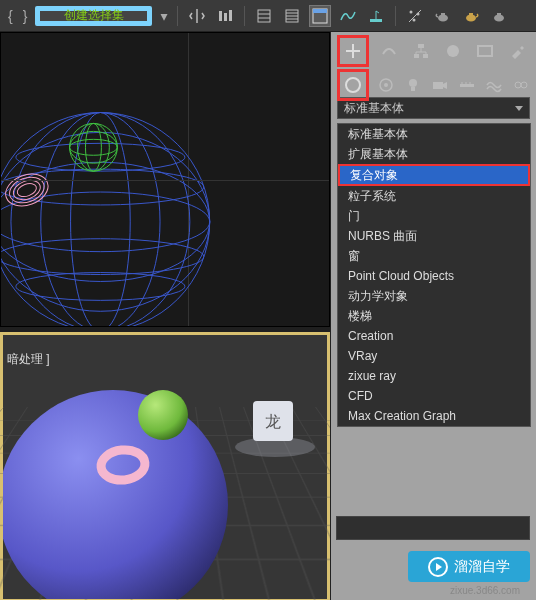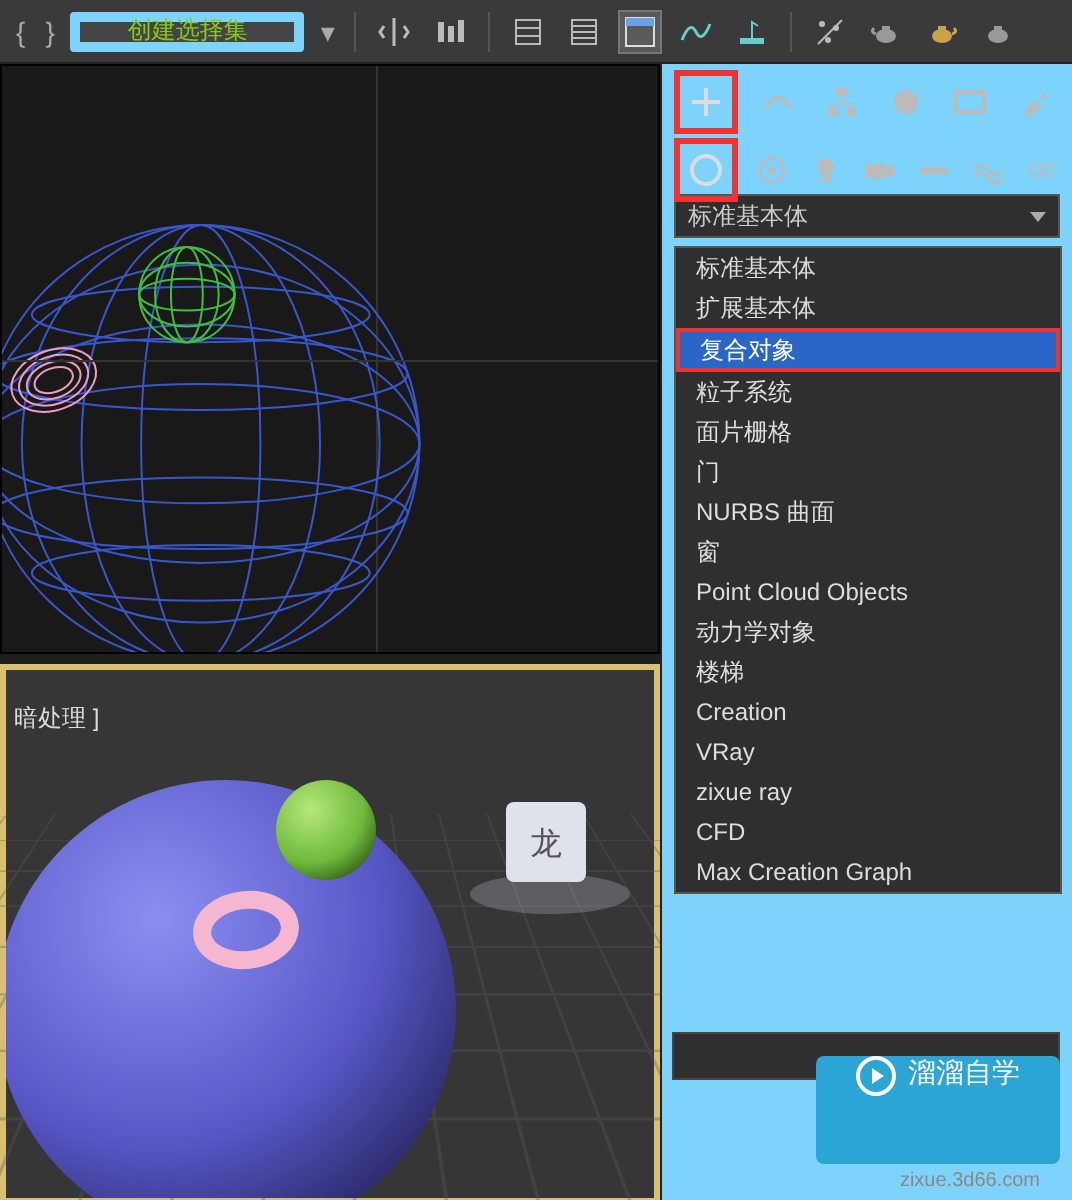--- a/index.html
+++ b/index.html
@@ -25,35 +25,35 @@
 .vp-label { position:absolute; left:4px; top:16px; color:#ddd; font-size:12px; }
 .grid-floor { position:absolute; left:0; right:0; top:72px; bottom:0; background:
   repeating-linear-gradient(90deg,#555 0 1px,transparent 1px 24px),
   repeating-linear-gradient(0deg,#555 0 1px,transparent 1px 24px);
   opacity:.35;
   transform:perspective(340px) rotateX(58deg); transform-origin:center top;
 }
 .render-stage { position:absolute; inset:0; }
 
 
-.panel { position:absolute; top:32px; right:0; width:206px; height:568px; background:#7dd3fc; border-left:1px solid #222; }
+.panel { position:absolute; top:32px; right:0; width:206px; height:568px; background:#a3a3a3; border-left:1px solid #222; }
 .panel-tabs { height:65px; padding:6px 6px 2px 6px; display:flex; flex-direction:column; gap:8px; }
 .tab-row { display:flex; align-items:center; gap:8px; height:26px; }
 .tab-ico { width:24px; height:24px; display:flex; align-items:center; justify-content:center; color:#bbb; }
 .tab-ico svg { width:18px; height:18px; }
 .hl-box { border:3px solid #e33; padding:1px; }
 
 .combo { height:22px; margin:0 6px; background:#2f2f2f; border:1px solid #555; display:flex; align-items:center; padding:0 6px; justify-content:space-between; font-size:12px; }
 .combo .arrow { border-top:5px solid #aaa; border-left:4px solid transparent; border-right:4px solid transparent; }
 
 .dropdown { margin:4px 6px 0 6px; background:#2f2f2f; border:1px solid #555; width:194px; }
 .dd-item { height:20px; display:flex; align-items:center; padding:0 10px; font-size:12px; color:#ddd; }
 .dd-item.sel { background:#2a66c8; color:#fff; border:2px solid #e33; height:22px; }
 
-.watermark { position:absolute; right:6px; bottom:18px; background:#2aa5d6; color:#fff; height:54px; width:122px; border-radius:4px; display:flex; justify-content:center; gap:6px; font-size:14px; }
+.watermark { position:absolute; right:6px; bottom:18px; background:#2aa5d6; color:#fff; height:31px; width:122px; border-radius:4px; display:flex; align-items:center; justify-content:center; gap:6px; font-size:14px; }
 .watermark .sub { position:absolute; right:10px; bottom:-14px; font-size:10px; color:#888; }
 
 .bottom-tool { position:absolute; right:6px; bottom:60px; height:24px; width:194px; background:#2f2f2f; border:1px solid #444; }
 
 </style>
 </head>
 <body>
 
 <div class="topbar">
   <span class="brace">{</span>
@@ -295,21 +295,20 @@
   <div class="combo">
     <span>标准基本体</span>
     <span class="arrow"></span>
   </div>
 
   <div class="dropdown" id="dd">
       <div class="dd-item">标准基本体</div>
       <div class="dd-item">扩展基本体</div>
       <div class="dd-item sel">复合对象</div>
       <div class="dd-item">粒子系统</div>
-      <div class="dd-item">面片栅格</div>
       <div class="dd-item">门</div>
       <div class="dd-item">NURBS 曲面</div>
       <div class="dd-item">窗</div>
       <div class="dd-item">Point Cloud Objects</div>
       <div class="dd-item">动力学对象</div>
       <div class="dd-item">楼梯</div>
       <div class="dd-item">Creation</div>
       <div class="dd-item">VRay</div>
       <div class="dd-item">zixue ray</div>
       <div class="dd-item">CFD</div>

